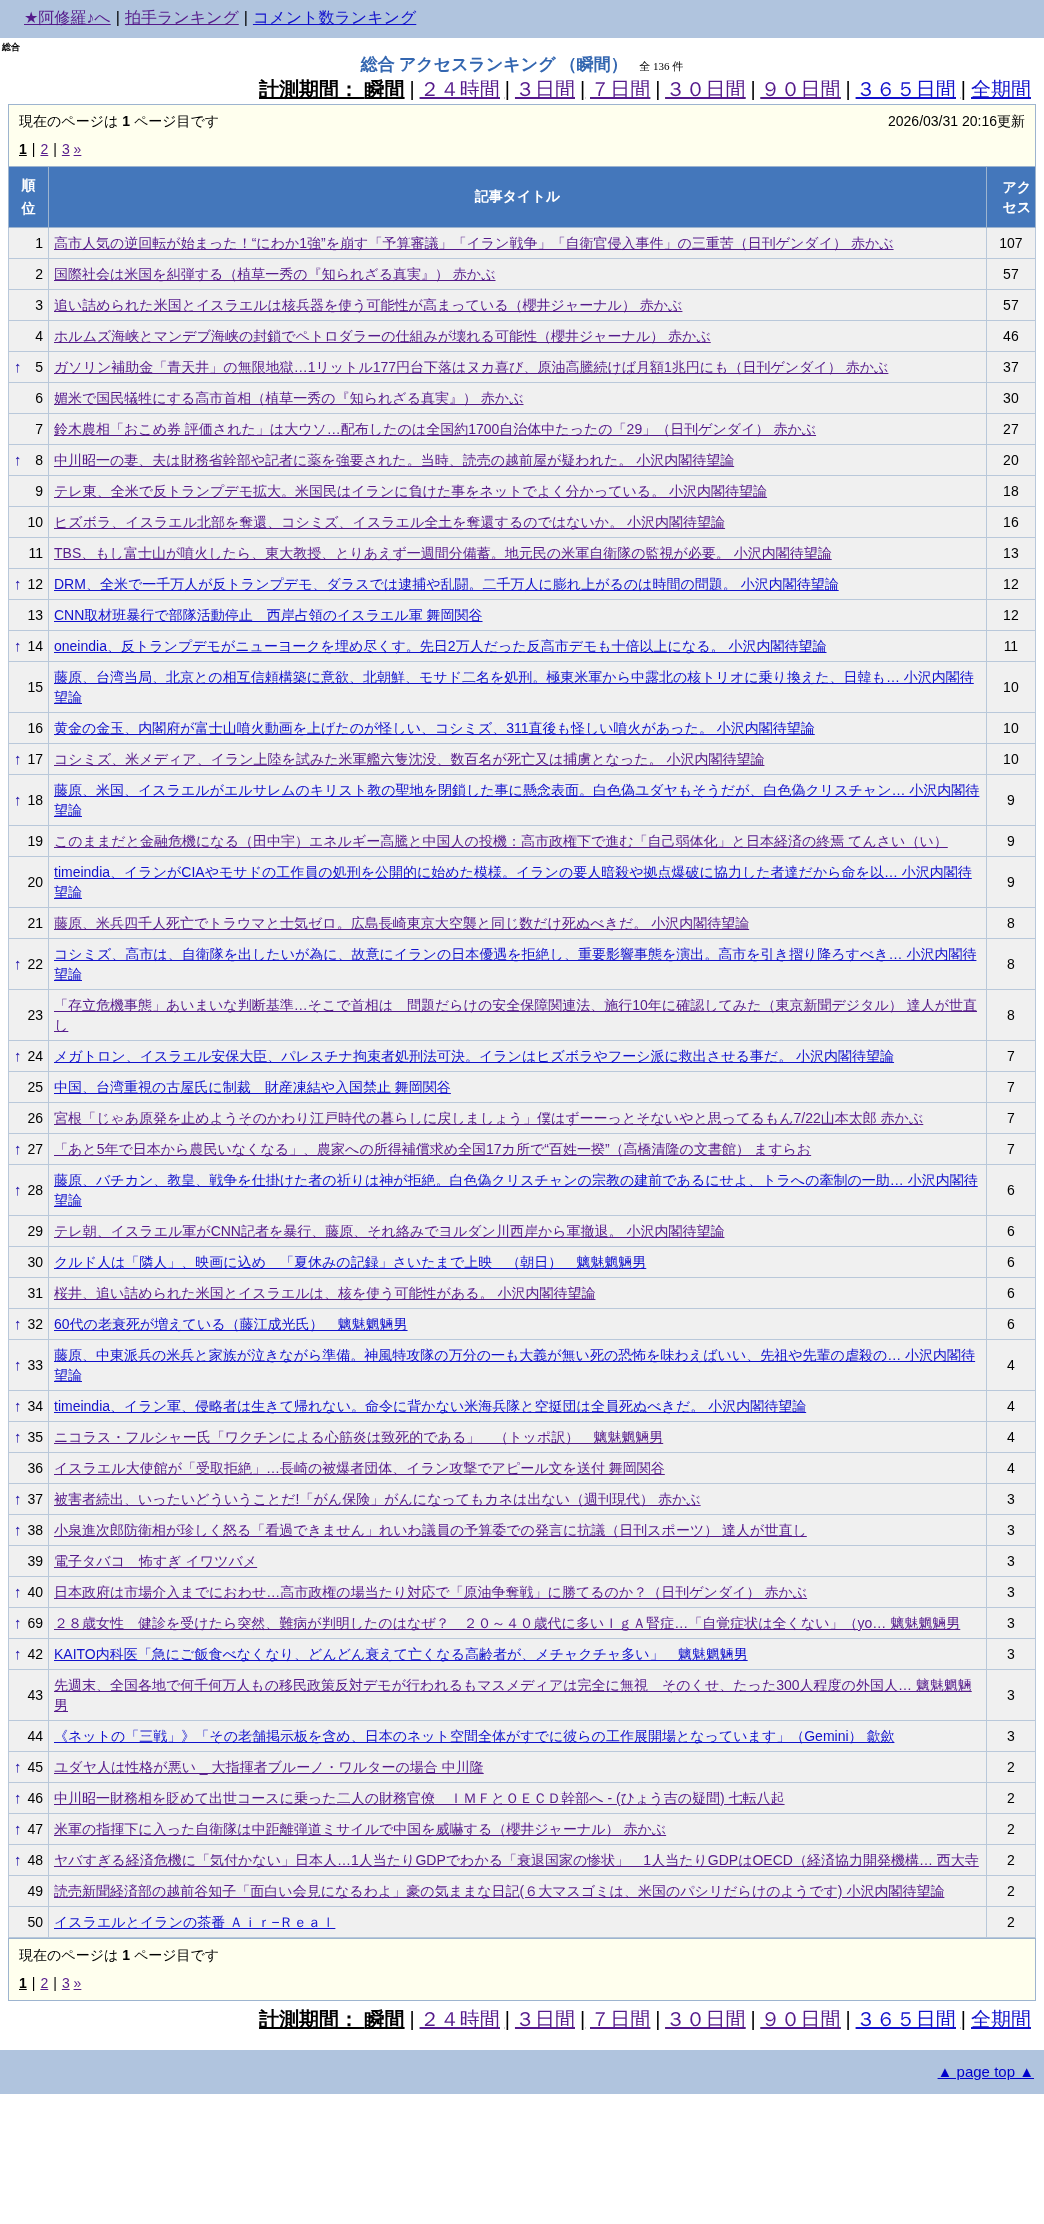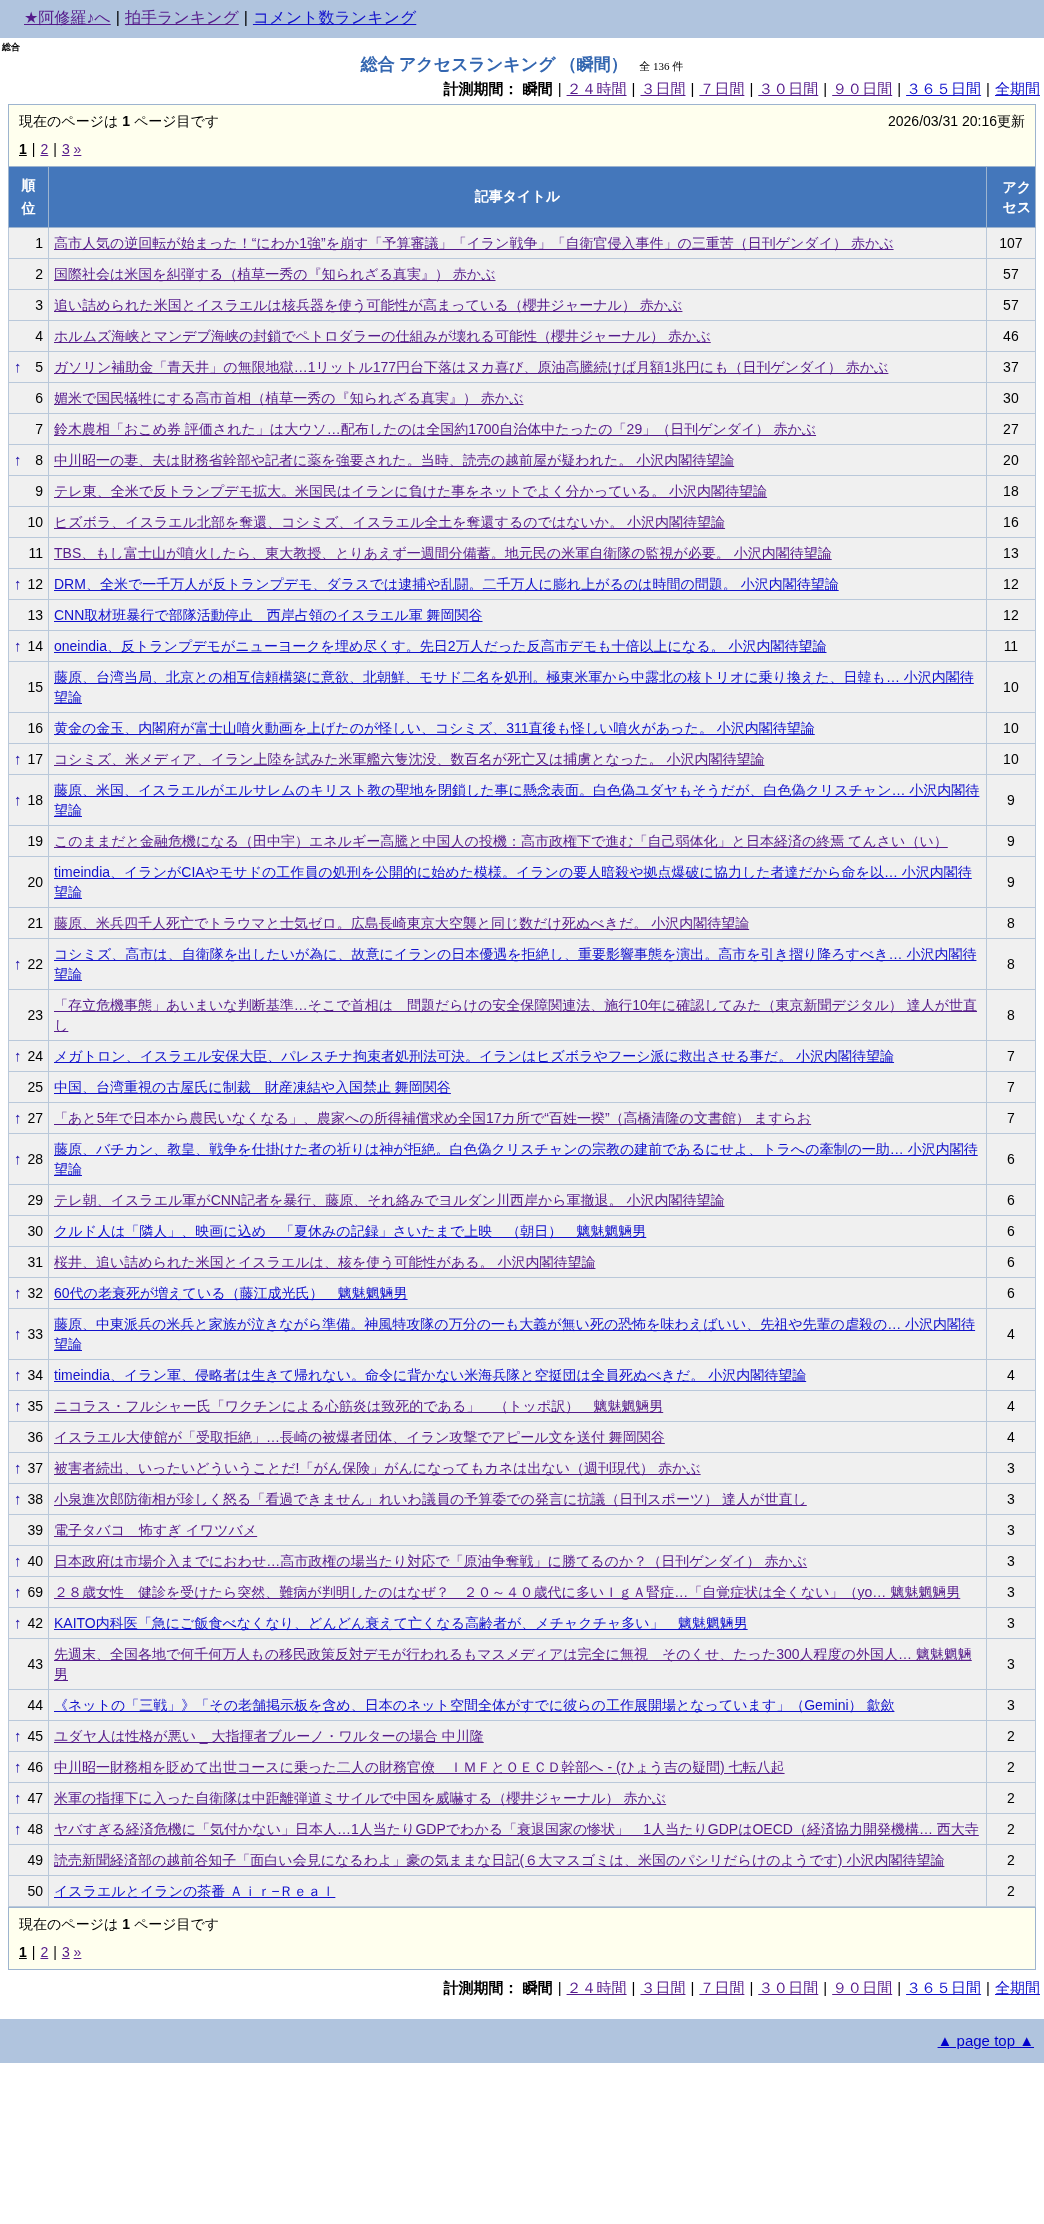--- a/index.html
+++ b/index.html
@@ -38,22 +38,22 @@
   
   .category{font-size:9px;font-weight:bold;padding:4px 0 0 2px;line-height:10px;}
 
   
   .title-line{text-align:center;margin-top:3px;line-height:20px;font-family:Liberation Serif, serif;}
   .page-title{color:var(--title-color);font-weight:bold;font-size:17px;}
   .total-count{font-size:11px;color:#000;margin-left:8px;}
 
   
   .period-line{
-    text-align:right;font-size:15px;
-    padding:3px 4px 5px 4px;line-height:20px;
+    text-align:right;font-size:20px;
+    padding:3px 13px 5px 4px;line-height:20px;text-decoration:underline;
   }
   .period-label{font-weight:bold;}
   .period-current{font-weight:bold;}
   .period-line a{text-decoration:underline;}
 
   
   .infobox{
     background:var(--info-bg);
     border:1px solid var(--border);
     margin:0 8px;
@@ -395,20 +395,30 @@
             <span class="up-arrow"></span>
             <span class="rank-num">25</span>
           </span>
         </td>
         <td class="title-cell"><a class="title-link unvisited">中国、台湾重視の古屋氏に制裁　財産凍結や入国禁止 舞岡関谷</a></td>
         <td class="access-cell">7</td>
       </tr>
       <tr>
         <td class="rank-cell">
           <span class="rank-flex">
+            <span class="up-arrow"></span>
+            <span class="rank-num">26</span>
+          </span>
+        </td>
+        <td class="title-cell"><a class="title-link visited">宮根「じゃあ原発を止めようそのかわり江戸時代の暮らしに戻しましょう」僕はずーーっとそないやと思ってるもん7/22山本太郎 赤かぶ</a></td>
+        <td class="access-cell">7</td>
+      </tr>
+      <tr>
+        <td class="rank-cell">
+          <span class="rank-flex">
             <span class="up-arrow">↑</span>
             <span class="rank-num">27</span>
           </span>
         </td>
         <td class="title-cell"><a class="title-link visited">「あと5年で日本から農民いなくなる」、農家への所得補償求め全国17カ所で“百姓一揆”（高橋清隆の文書館） ますらお</a></td>
         <td class="access-cell">7</td>
       </tr>
       <tr>
         <td class="rank-cell">
           <span class="rank-flex">

